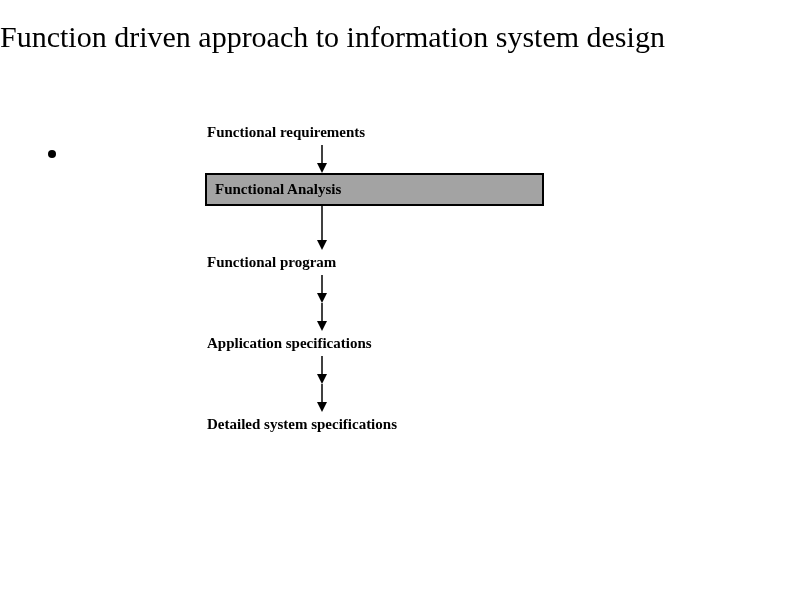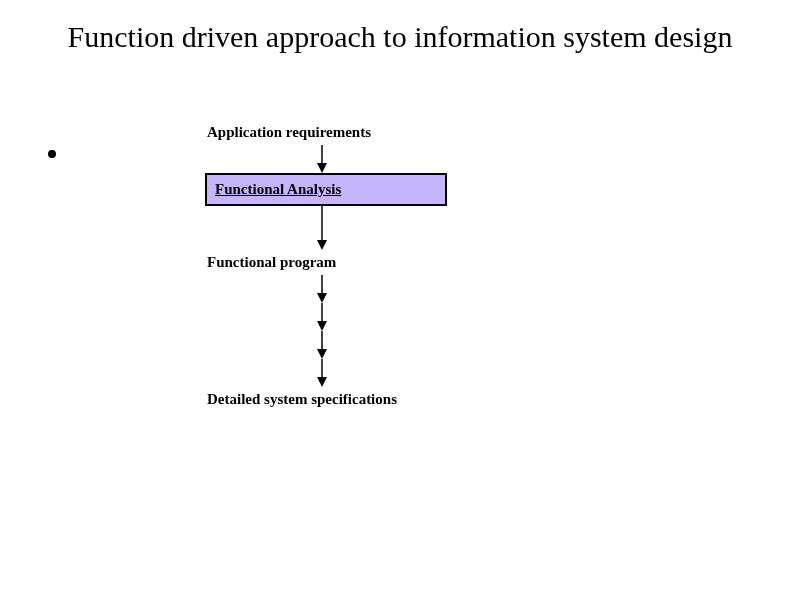--- a/index.html
+++ b/index.html
@@ -5,21 +5,20 @@
     * { margin: 0; padding: 0; box-sizing: border-box; }
     body {
       width: 800px;
       height: 600px;
       background: #fff;
       font-family: "Times New Roman", Times, serif;
       position: relative;
       overflow: hidden;
     }
     .title {
-      text-align: center;
       font-size: 30px;
       font-weight: normal;
       padding-top: 18px;
       line-height: 1.25;
       color: #000;
     }
     .bullet {
       position: absolute;
       left: 48px;
       top: 150px;
@@ -39,43 +38,42 @@
       font-weight: bold;
       color: #000;
       padding: 4px 2px;
     }
     .box {
       border: 2.5px solid #000;
       font-size: 15px;
       font-weight: bold;
       color: #000;
       padding: 6px 8px;
-      width: 242px;
-      background: #c4b5fd;
-      text-decoration: underline;
+      width: 339px;
+      background: #a3a3a3;
     }
     .arrow-wrap {
       display: flex;
       justify-content: flex-start;
       padding-left: 110px;
     }
     .arrow {
       display: block;
     }
   </style>
 </head>
 <body>
 
 <h1 class="title">Function driven approach to information system design</h1>
 
 <div class="bullet"></div>
 
 <div class="diagram">
 
-  <div class="label">Application requirements</div>
+  <div class="label">Functional requirements</div>
 
   <div class="arrow-wrap">
     <svg class="arrow" width="14" height="28">
       <line x1="7" y1="0" x2="7" y2="20" stroke="#000" stroke-width="1.5"></line>
       <polygon points="7,28 2,18 12,18" fill="#000"></polygon>
     </svg>
   </div>
 
   <div class="box">Functional Analysis</div>
 
@@ -96,20 +94,21 @@
   </div>
 
 
   <div class="arrow-wrap">
     <svg class="arrow" width="14" height="28">
       <line x1="7" y1="0" x2="7" y2="20" stroke="#000" stroke-width="1.5"></line>
       <polygon points="7,28 2,18 12,18" fill="#000"></polygon>
     </svg>
   </div>
 
+  <div class="label">Application specifications</div>
 
   <div class="arrow-wrap">
     <svg class="arrow" width="14" height="28">
       <line x1="7" y1="0" x2="7" y2="20" stroke="#000" stroke-width="1.5"></line>
       <polygon points="7,28 2,18 12,18" fill="#000"></polygon>
     </svg>
   </div>
 
 
   <div class="arrow-wrap">

